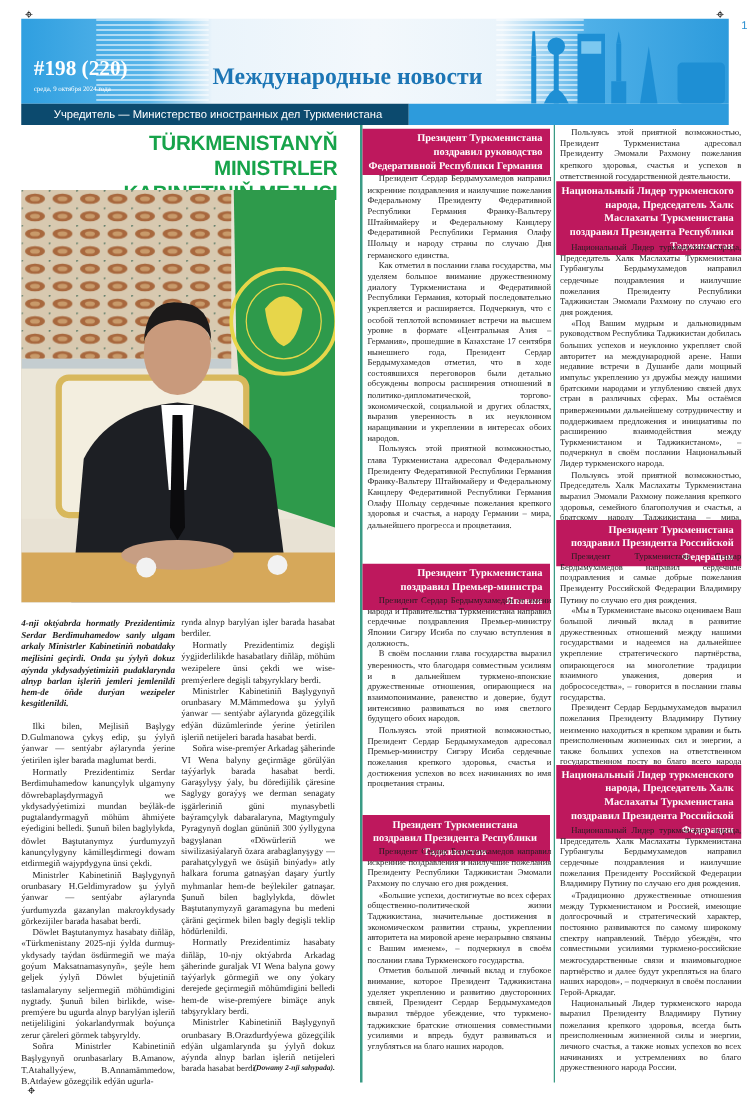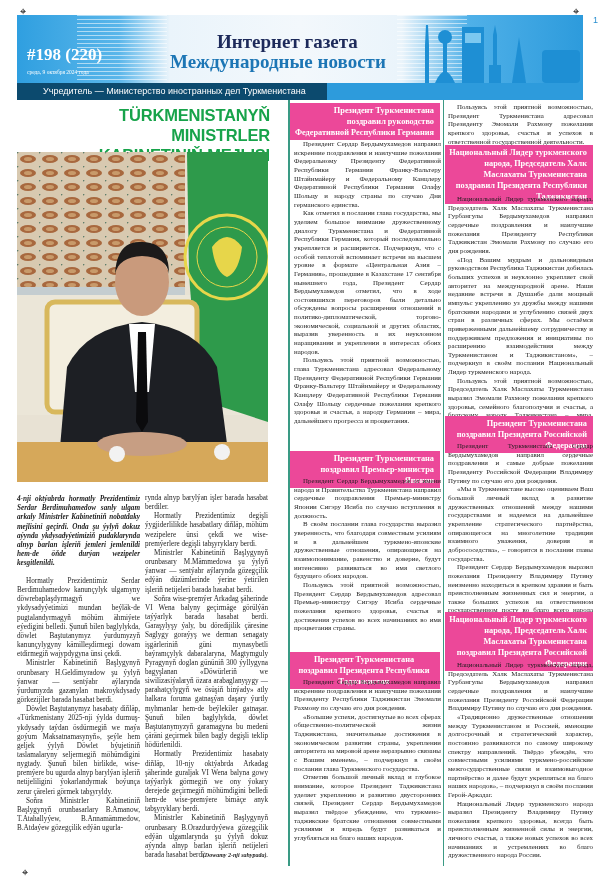--- a/index.html
+++ b/index.html
@@ -31,38 +31,37 @@
   .photo { position: absolute; left: 17px; top: 152px; width: 251px; height: 330px; overflow: hidden; background: #d9cfc0; }
   .lead { position: absolute; left: 17px; top: 495px; width: 123px; font-size: 7.2px; line-height: 9.2px; font-style: italic; font-weight: bold; text-align: justify; }
   .body-text { position: absolute; font-size: 7.2px; line-height: 9.15px; text-align: justify; }
   .body-text p { text-indent: 9px; }
   .col-a { left: 17px; top: 577px; width: 123px; }
   .col-b { left: 145px; top: 494px; width: 123px; }
   .continued { position: absolute; left: 145px; top: 852px; width: 123px; text-align: right; font-size: 6px; font-style: italic; font-weight: bold; }
 
   
   .rule-green { position: absolute; background: #3a9a84; }
-  .article-head { position: absolute; background: #ec4899; color: #fff; font-weight: bold; font-size: 8.3px; line-height: 11px; text-align: right; padding: 2px 6px 2px 4px; }
+  .article-head { position: absolute; background: #be185d; color: #fff; font-weight: bold; font-size: 8.3px; line-height: 11px; text-align: right; padding: 2px 6px 2px 4px; }
   .article-body { position: absolute; font-size: 6.9px; line-height: 8.65px; text-align: justify; }
   .article-body p { text-indent: 9px; }
 </style>
 </head>
 <body>
 
 <span class="crosshair" style="left:20px;top:6px;">⌖</span>
 <span class="crosshair" style="left:573px;top:6px;">⌖</span>
 <span class="crosshair" style="left:22px;top:867px;">⌖</span>
 <span class="page-num">1</span>
 
 <header class="masthead">
   <div class="stripes left"></div>
   <div class="stripes right"></div>
   <div class="issue">#198 (220)</div>
   <div class="issue-date">среда, 9 октября 2024 года</div>
-  <div class="title1">Интернет газета</div>
   <div class="title2">Международные новости</div>
   <svg class="skyline" viewBox="0 0 166 68">
     <g fill="#1e8fd4">
       <rect x="8" y="30" width="4" height="38"></rect>
       <polygon points="9,10 11,10 12,30 8,30"></polygon>
       <circle cx="28" cy="22" r="7"></circle>
       <rect x="26" y="28" width="4" height="40"></rect>
       <path d="M18 68 Q28 45 38 68Z"></path>
       <rect x="45" y="12" width="22" height="56"></rect>
       <rect x="48" y="18" width="16" height="10" fill="#7cc8f0"></rect>
@@ -114,20 +113,21 @@
     <rect x="0" y="290" width="251" height="40" fill="#d6a85a"></rect>
     <ellipse cx="125" cy="292" rx="45" ry="12" fill="#c79e83"></ellipse>
     <circle cx="100" cy="302" r="8" fill="#f2f2f2"></circle>
     <circle cx="205" cy="300" r="8" fill="#f2f2f2"></circle>
   </svg>
 </div>
 
 <div class="lead">4-nji oktýabrda hormatly Prezidentimiz Serdar Berdimuhamedow sanly ulgam arkaly Ministrler Kabinetiniň nobatdaky mejlisini geçirdi. Onda şu ýylyň dokuz aýynda ykdysadyýetimiziň pudaklarynda alnyp barlan işleriň jemleri jemlenildi hem-de öňde durýan wezipeler kesgitlenildi.</div>
 
 <div class="body-text col-a">
+  <p>Ilki bilen, Mejlisiň Başlygy D.Gulmanowa çykyş edip, şu ýylyň ýanwar — sentýabr aýlarynda ýerine ýetirilen işler barada maglumat berdi.</p>
   <p>Hormatly Prezidentimiz Serdar Berdimuhamedow kanunçylyk ulgamyny döwrebaplaşdyrmagyň we ykdysadyýetimizi mundan beýläk-de pugtalandyrmagyň möhüm ähmiýete eýedigini belledi. Şunuň bilen baglylykda, döwlet Baştutanymyz ýurdumyzyň kanunçylygyny kämilleşdirmegi dowam etdirmegiň wajypdygyna ünsi çekdi.</p>
   <p>Ministrler Kabinetiniň Başlygynyň orunbasary H.Geldimyradow şu ýylyň ýanwar — sentýabr aýlarynda ýurdumyzda gazanylan makroykdysady görkezijiler barada hasabat berdi.</p>
   <p>Döwlet Baştutanymyz hasabaty diňläp, «Türkmenistany 2025-nji ýylda durmuş-ykdysady taýdan ösdürmegiň we maýa goýum Maksatnamasynyň», şeýle hem geljek ýylyň Döwlet býujetiniň taslamalaryny seljermegiň möhümdigini nygtady. Şunuň bilen birlikde, wise-premýere bu ugurda alnyp barylýan işleriň netijeliligini ýokarlandyrmak boýunça zerur çäreleri görmek tabşyryldy.</p>
   <p>Soňra Ministrler Kabinetiniň Başlygynyň orunbasarlary B.Amanow, T.Atahallyýew, B.Annamämmedow, B.Atdaýew gözegçilik edýän ugurla-</p>
 </div>
 
 <div class="body-text col-b">
   <p style="text-indent:0">rynda alnyp barylýan işler barada hasabat berdiler.</p>
   <p>Hormatly Prezidentimiz degişli ýygjiderlilikde hasabatlary diňläp, möhüm wezipelere ünsi çekdi we wise-premýerlere degişli tabşyryklary berdi.</p>
   <p>Ministrler Kabinetiniň Başlygynyň orunbasary M.Mämmedowa şu ýylyň ýanwar — sentýabr aýlarynda gözegçilik edýän düzümlerinde ýerine ýetirilen işleriň netijeleri barada hasabat berdi.</p>

